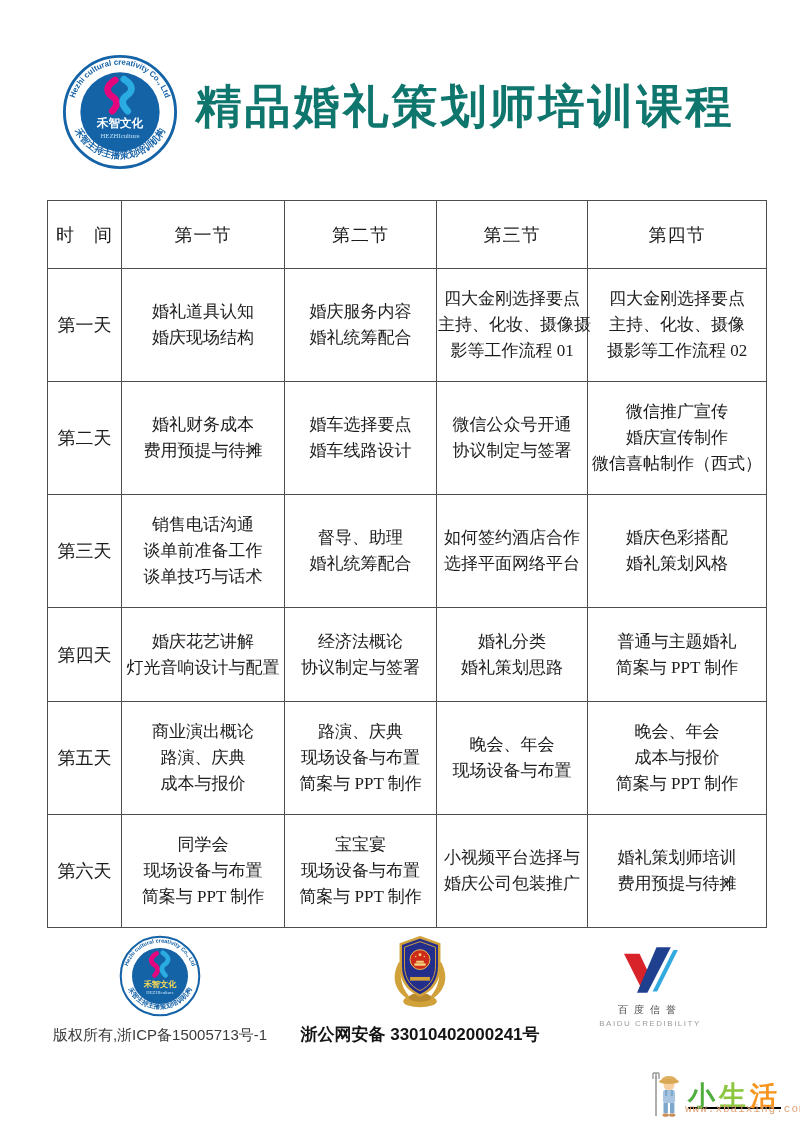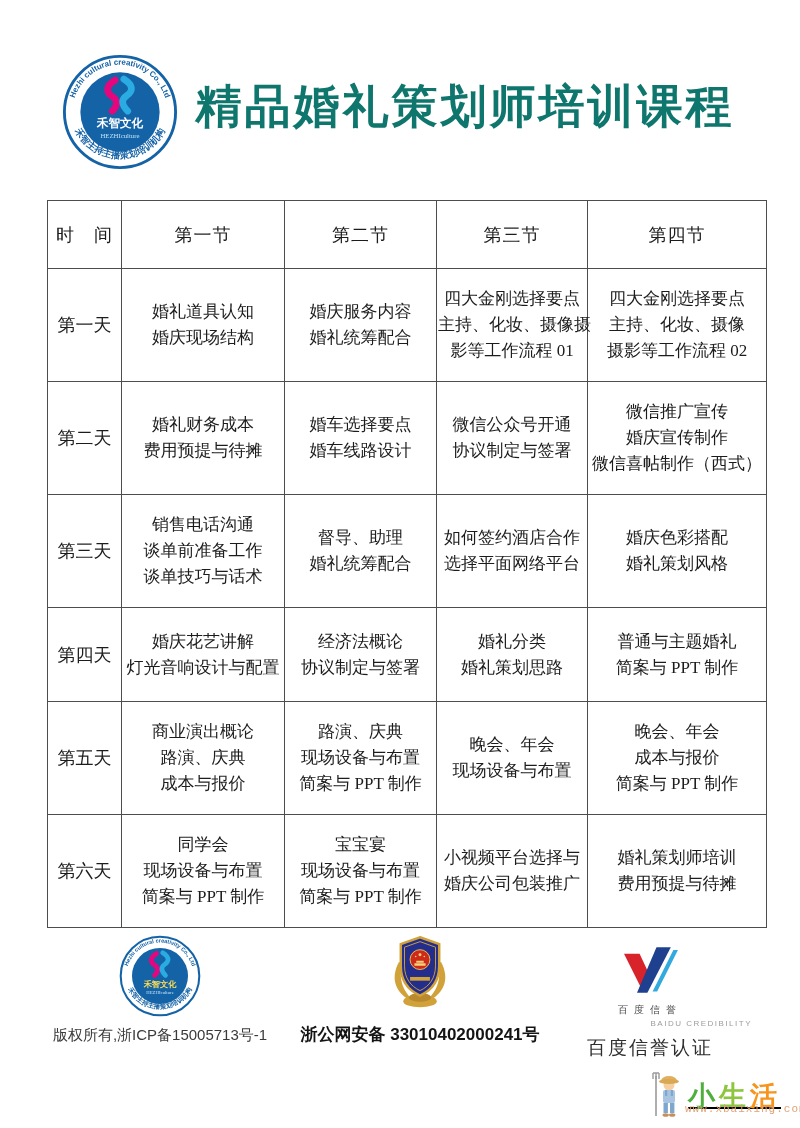--- a/index.html
+++ b/index.html
@@ -37,21 +37,21 @@
 
   .f-police{position:absolute;left:300px;top:933px;width:240px;text-align:center;}
   .police-badge{width:62px;height:78px;}
   .police-text{margin-top:8px;font-family:"Liberation Sans","DejaVu Sans",sans-serif;
                font-size:17px;font-weight:bold;color:#141414;}
 
   .f-baidu{position:absolute;left:548px;top:946px;width:204px;text-align:center;}
   .baidu-mark{width:66px;height:52px;}
   .baidu-cn{font-size:10px;letter-spacing:6px;color:#4a4a4a;margin-top:1px;}
   .baidu-en{font-size:8px;letter-spacing:1.5px;color:#9c9c9c;
-            font-family:"Liberation Sans","DejaVu Sans",sans-serif;margin-top:2px;text-align:right;}
+            font-family:"Liberation Sans","DejaVu Sans",sans-serif;margin-top:2px;}
   .baidu-cert{font-size:19px;letter-spacing:2px;color:#2e2e2e;margin-top:7px;}
 
   
   .watermark{position:absolute;left:652px;top:1070px;width:146px;height:52px;}
   .farmer{position:absolute;left:0;top:2px;width:30px;height:47px;}
   .wm-name{position:absolute;left:36px;top:8px;font-size:27px;font-weight:bold;
            letter-spacing:4px;font-family:"Liberation Sans","DejaVu Sans",sans-serif;text-decoration:underline;}
   .wm-url{position:absolute;left:33px;top:33px;font-size:11px;letter-spacing:1px;
           color:#e0a377;font-family:"Liberation Mono","DejaVu Sans Mono",monospace;}
 </style>
@@ -262,21 +262,20 @@
   </div>
 
   <div class="f-baidu">
     <svg class="baidu-mark" viewBox="0 0 100 80">
       <polygon points="10,12 34,12 50,46 36,64" fill="#d8232a"></polygon>
       <polygon points="60,2 82,2 46,72 30,72" fill="#1f3f8f"></polygon>
       <polygon points="86,6 93,6 61,70 54,70" fill="#32aadf"></polygon>
     </svg>
     <div class="baidu-cn">百度信誉</div>
     <div class="baidu-en">BAIDU CREDIBILITY</div>
-    <div class="baidu-cert">百度信誉认证</div>
   </div>
 
   <div class="watermark">
     <svg class="farmer" viewBox="0 0 30 47">
       <line x1="4" y1="4" x2="4" y2="44" stroke="#9a9a9a" stroke-width="1.6"></line>
       <path d="M1 1 v6 M4 1 v6 M7 1 v6 M1 1 h6" stroke="#9a9a9a" stroke-width="1.4" fill="none"></path>
       <circle cx="17" cy="13" r="5.5" fill="#f6cfa0"></circle>
       <path d="M9 9 a8 5 0 0 1 16 0 z" fill="#e0b060"></path>
       <ellipse cx="17" cy="9.5" rx="10" ry="2.4" fill="#d8a852"></ellipse>
       <rect x="11" y="18" width="12" height="13" rx="2" fill="#a8c4e0"></rect>

